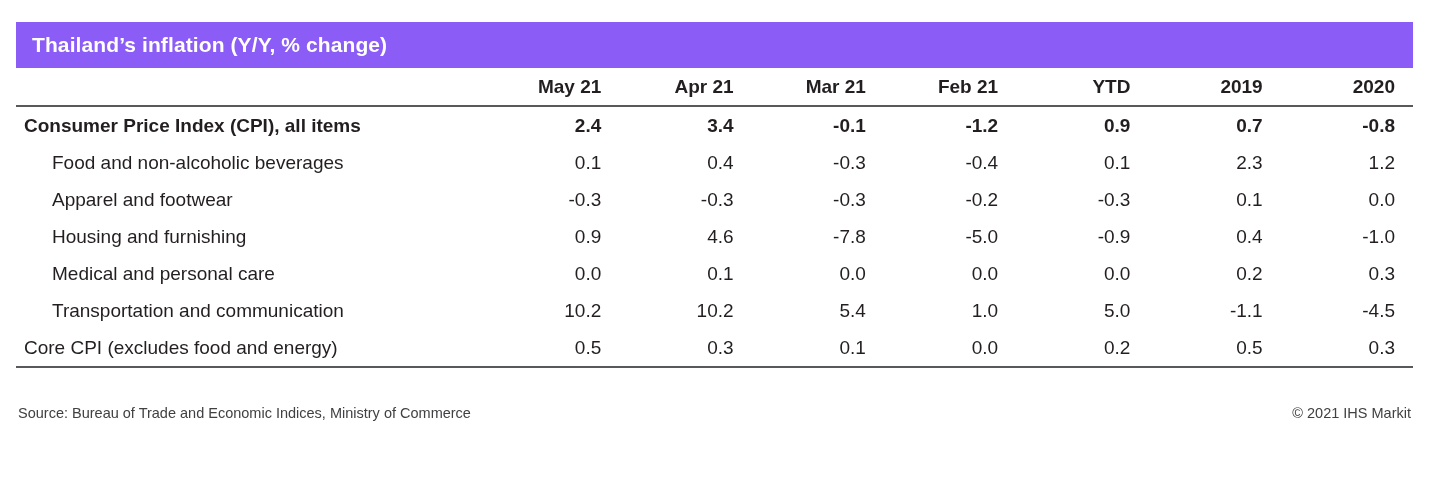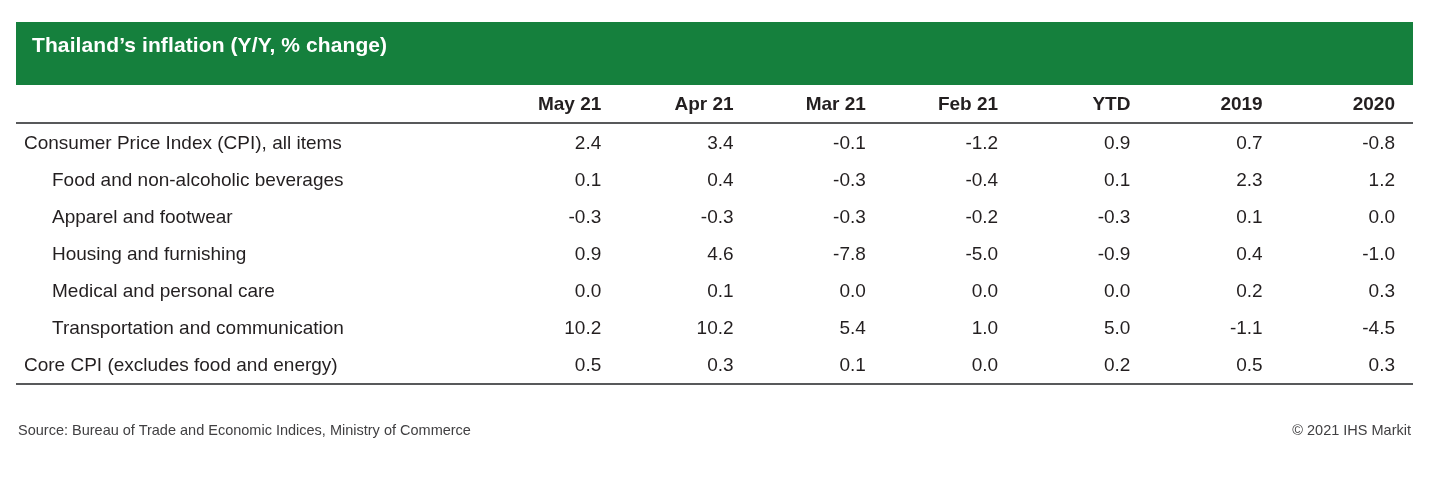--- a/index.html
+++ b/index.html
@@ -18,25 +18,25 @@
     box-sizing: border-box;
     background: #ffffff;
   }
   .table-wrap {
     position: absolute;
     left: 16px;
     top: 22px;
     width: 1397px;
   }
   .title-bar {
-    background: #15803d;
+    background: #8b5cf6;
     color: #ffffff;
     font-size: 21px;
     font-weight: bold;
-    padding: 11px 0 28px 16px;
+    padding: 11px 0 11px 16px;
     letter-spacing: 0.1px;
     height: 24px;
     line-height: 24px;
     box-sizing: content-box;
   }
   table.data {
     width: 100%;
     border-collapse: collapse;
     table-layout: fixed;
   }
@@ -62,21 +62,21 @@
     white-space: nowrap;
     color: #231f20;
   }
   td.num {
     font-size: 19px;
     text-align: right;
     padding: 8px 18px 7px 0;
     white-space: nowrap;
     color: #231f20;
   }
-  tr.bold td { font-weight: normal; }
+  tr.bold td { font-weight: bold; }
   tr.indent td.rowlabel { padding-left: 36px; }
   tr.last-row td { border-bottom: 2px solid #58595b; }
   .footer {
     display: flex;
     justify-content: space-between;
     align-items: baseline;
     padding: 9px 2px 0 2px;
     font-size: 14.5px;
     color: #414042;
   }

